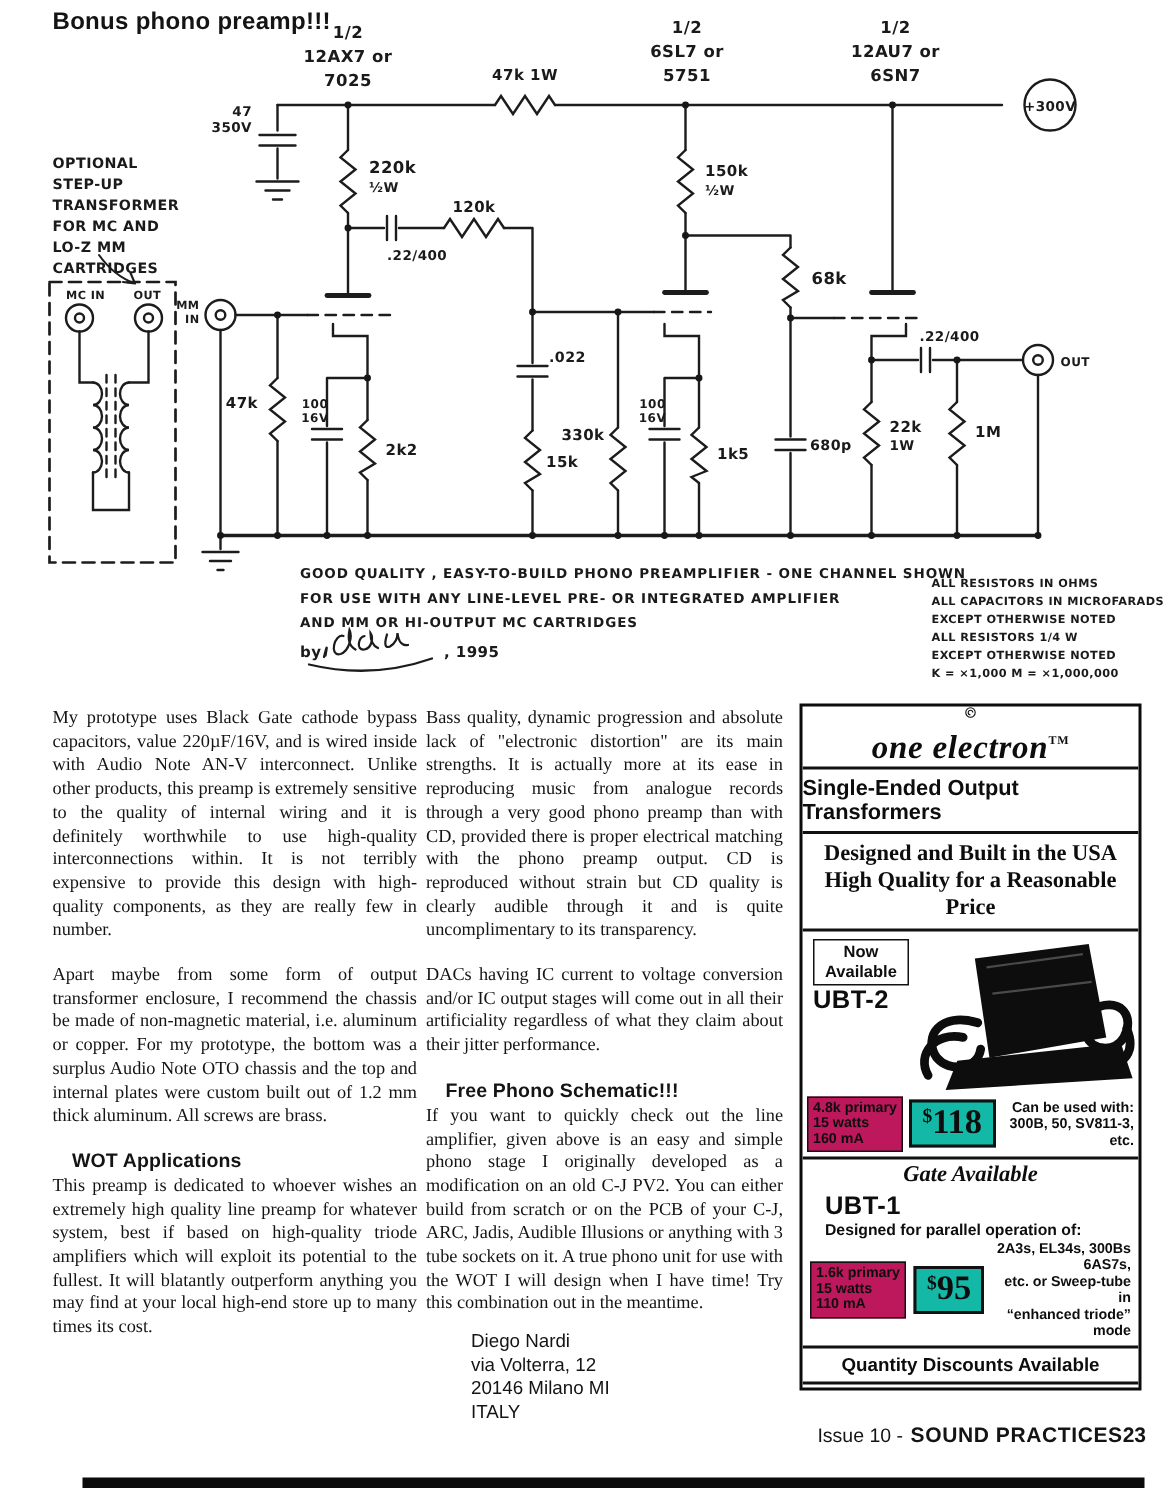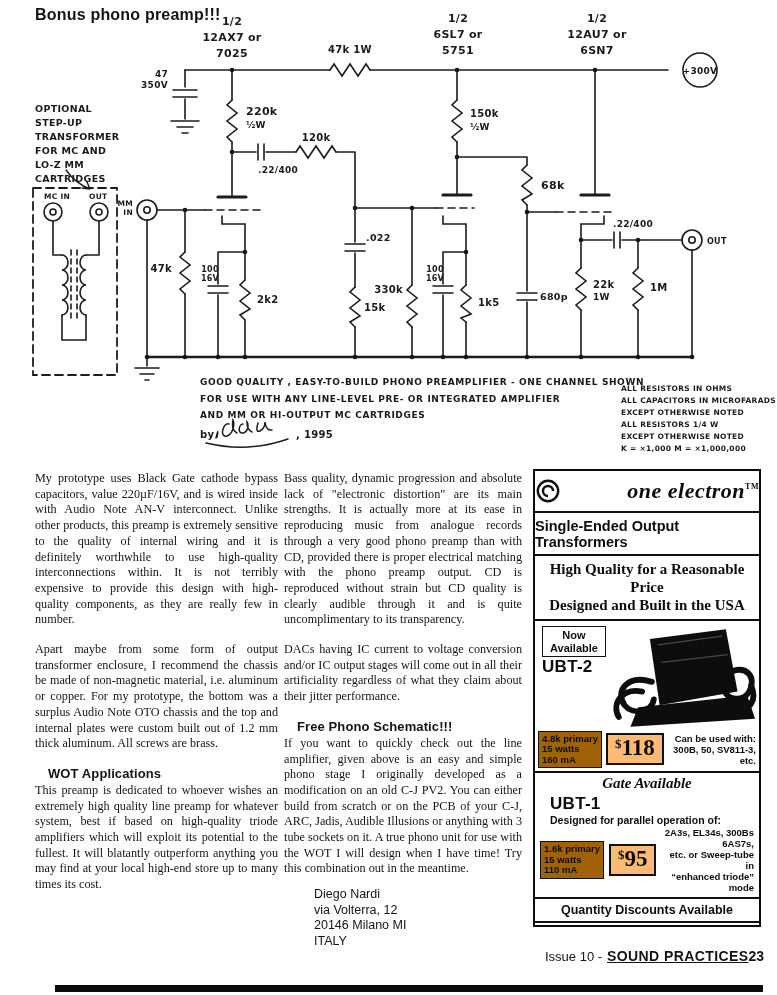--- a/index.html
+++ b/index.html
@@ -19,48 +19,48 @@
   #col2{left:284px;width:238px;}
   .col p{margin:0 0 14px 0;}
   .col h3{font:bold 13px "Liberation Sans",sans-serif;margin:0 0 2px 0;letter-spacing:.1px;padding-left:13px;}
   .address{margin:10px 0 0 30px;font-family:"Liberation Sans",sans-serif;
            font-size:12.5px;line-height:15.5px;text-align:left;}
   
   #ad{position:absolute;left:533px;top:469px;width:228px;height:458px;background:#fff;
       border:2px solid #0c0c0c;box-sizing:border-box;overflow:hidden;
       font-family:"Liberation Serif",serif;color:#0d0d0d;}
   .bb2{border-bottom:2px solid #111;}
-  #ad-logo{height:40px;display:flex;align-items:center;justify-content:space-between;gap:6px;}
+  #ad-logo{height:40px;display:flex;align-items:center;justify-content:flex-start;gap:6px;flex-direction:column;}
   .brand{font:bold italic 22px "Liberation Serif",serif;letter-spacing:.5px;}
   .tm{font-size:8px;vertical-align:9px;font-style:normal;font-weight:bold;}
   #ad-headline{font:bold 14.5px "Liberation Sans",sans-serif;text-align:left;padding:5px 0 4px;}
   #ad-tag{text-align:center;font:bold 15px "Liberation Serif",serif;padding:4px 0 5px;line-height:18px;}
   #ad-prod{position:relative;height:150px;}
   .badge{position:absolute;left:7px;top:5px;border:1.5px solid #111;padding:2px 7px;text-align:center;
          font:bold 11px "Liberation Sans",sans-serif;line-height:12.5px;background:#fff;z-index:2;}
   .model{font:bold 17px "Liberation Sans",sans-serif;letter-spacing:.3px;}
   #ubt2-model{position:absolute;left:7px;top:36px;z-index:2;}
   #photo{position:absolute;right:2px;top:2px;z-index:1;}
   .specrow{position:absolute;left:3px;right:3px;bottom:3px;display:flex;align-items:center;gap:4px;z-index:3;}
   .specbox{border:1.5px solid #111;padding:2px 3px;font:bold 9.5px "Liberation Sans",sans-serif;
-           line-height:10.5px;white-space:nowrap;background:#a16207;}
-  .pricebox{border:2px solid #111;padding:0 7px 2px;font:bold 23px "Liberation Serif",serif;background:#fdba74;}
+           line-height:10.5px;white-space:nowrap;background:#be185d;}
+  .pricebox{border:2px solid #111;padding:0 7px 2px;font:bold 23px "Liberation Serif",serif;background:#14b8a6;}
   .pricebox .sym{font-size:13px;vertical-align:7px;}
   .usetext{font:bold 9.5px "Liberation Sans",sans-serif;text-align:right;line-height:11px;flex:1;}
   #ad-also{text-align:center;font:bold italic 15px "Liberation Serif",serif;padding:2px 0 1px;}
   #ad-ubt1{padding:1px 5px 4px;}
   .ubt1-head{display:flex;align-items:baseline;flex-direction:column;}
   .designed{font:bold 10.5px "Liberation Sans",sans-serif;margin-left:10px;}
   .ubt1-row{display:flex;align-items:center;gap:5px;margin-top:1px;}
   #ad-qty{border-top:2px solid #111;border-bottom:2px solid #111;text-align:center;
           font:bold 12.5px "Liberation Sans",sans-serif;padding:4px 0;}
   
   #footer{position:absolute;top:948px;right:13px;font-family:"Liberation Sans",sans-serif;
           font-size:13px;white-space:nowrap;}
-  #footer .mag{font-weight:bold;font-size:14px;letter-spacing:.4px;margin-left:5px;text-decoration:underline;}
+  #footer .mag{font-weight:bold;font-size:14px;letter-spacing:.4px;margin-left:5px;}
   #footer .num{font-weight:bold;font-size:14px;}
   #bottombar{position:absolute;left:55px;top:985px;width:708px;height:7px;background:#0b0b0b;}
 </style>
 </head>
 <body>
 
 <h1 id="title">Bonus phono preamp!!!</h1>
 
 <svg id="schematic" width="777" height="462" viewBox="0 0 777 462">
 
@@ -241,22 +241,22 @@
     <svg width="26" height="26" viewBox="0 0 26 26">
       <g stroke="#111" stroke-width="2.4" fill="none">
         <circle cx="13" cy="13" r="10.2"></circle>
         <path d="M18,13 a5,5 0 1 0 -5,5"></path>
       </g>
     </svg>
     <span class="brand"><span>one electron</span><span class="tm">TM</span></span>
   </div>
   <div id="ad-headline" class="bb2">Single-Ended Output Transformers</div>
   <div id="ad-tag" class="bb2">
+    <div>Designed and Built in the USA</div>
     <div>High Quality for a Reasonable Price</div>
-    <div>Designed and Built in the USA</div>
   </div>
   <div id="ad-prod" class="bb2">
     <div class="badge">
       <div>Now</div>
       <div>Available</div>
     </div>
     <div class="model" id="ubt2-model">UBT-2</div>
     <svg id="photo" width="148" height="108" viewBox="0 0 152 110">
       <g fill="#0d0d0d">
         <polygon points="30,86 142,74 150,98 22,106"></polygon>

